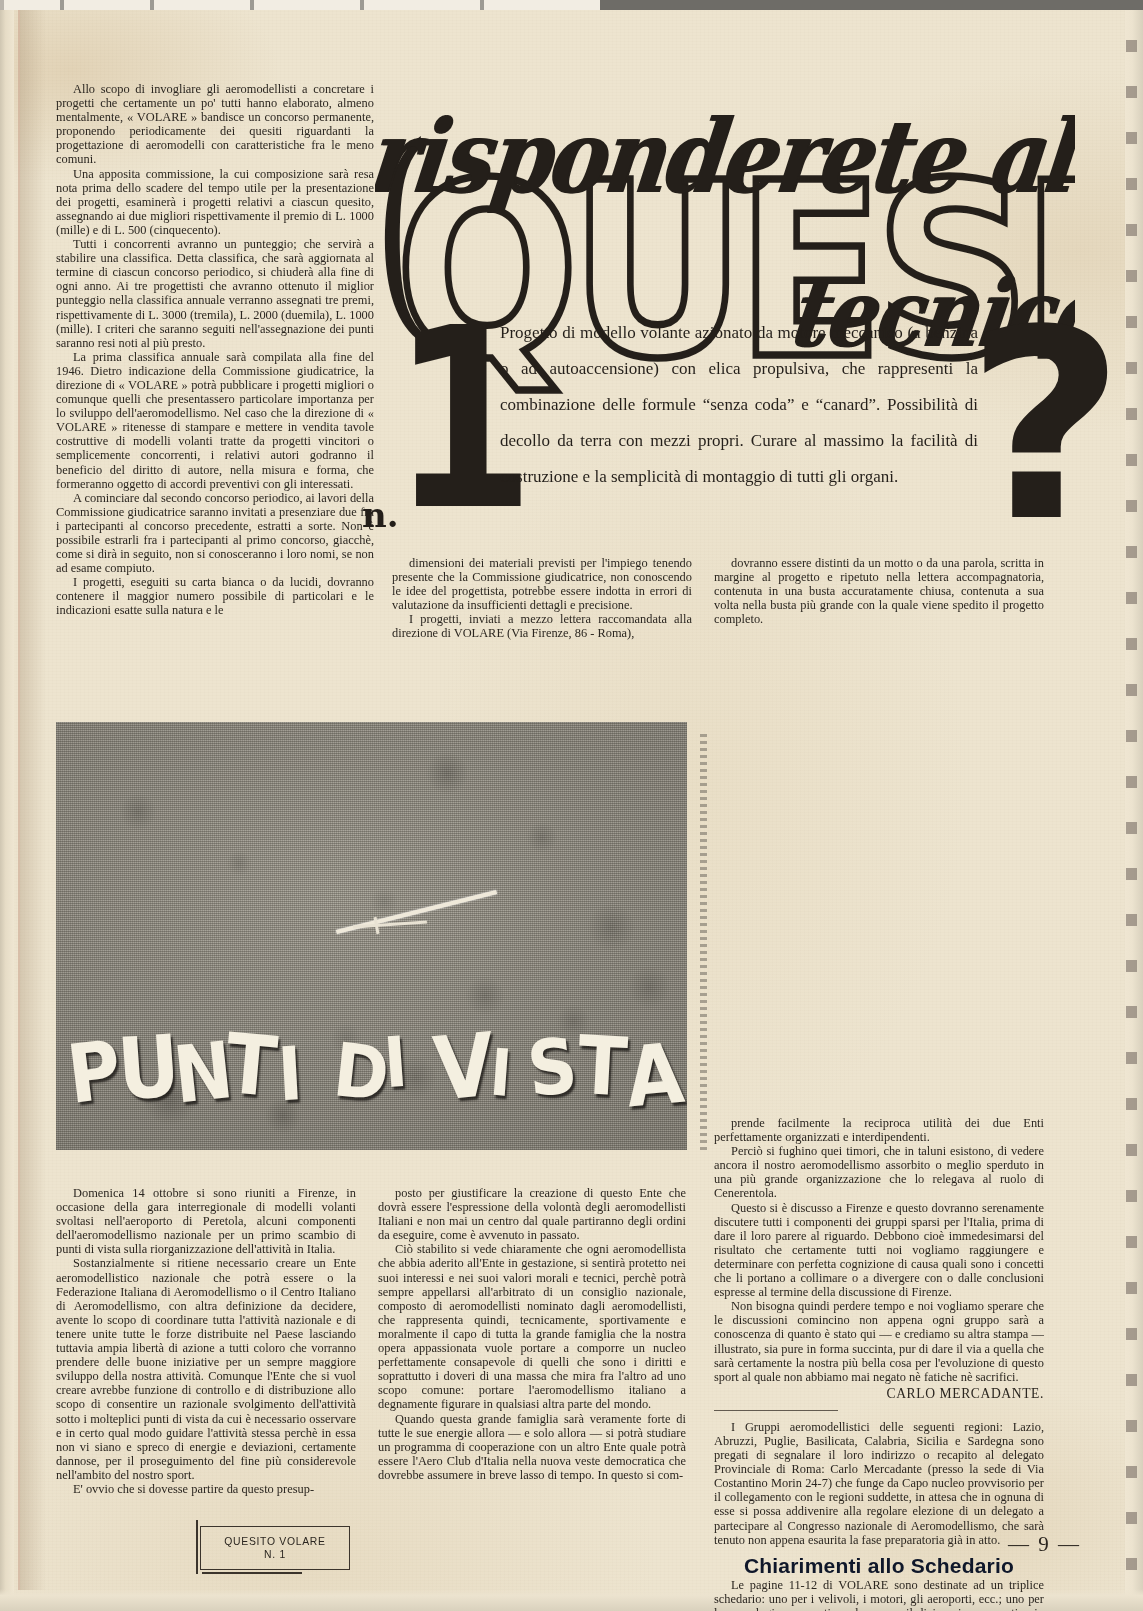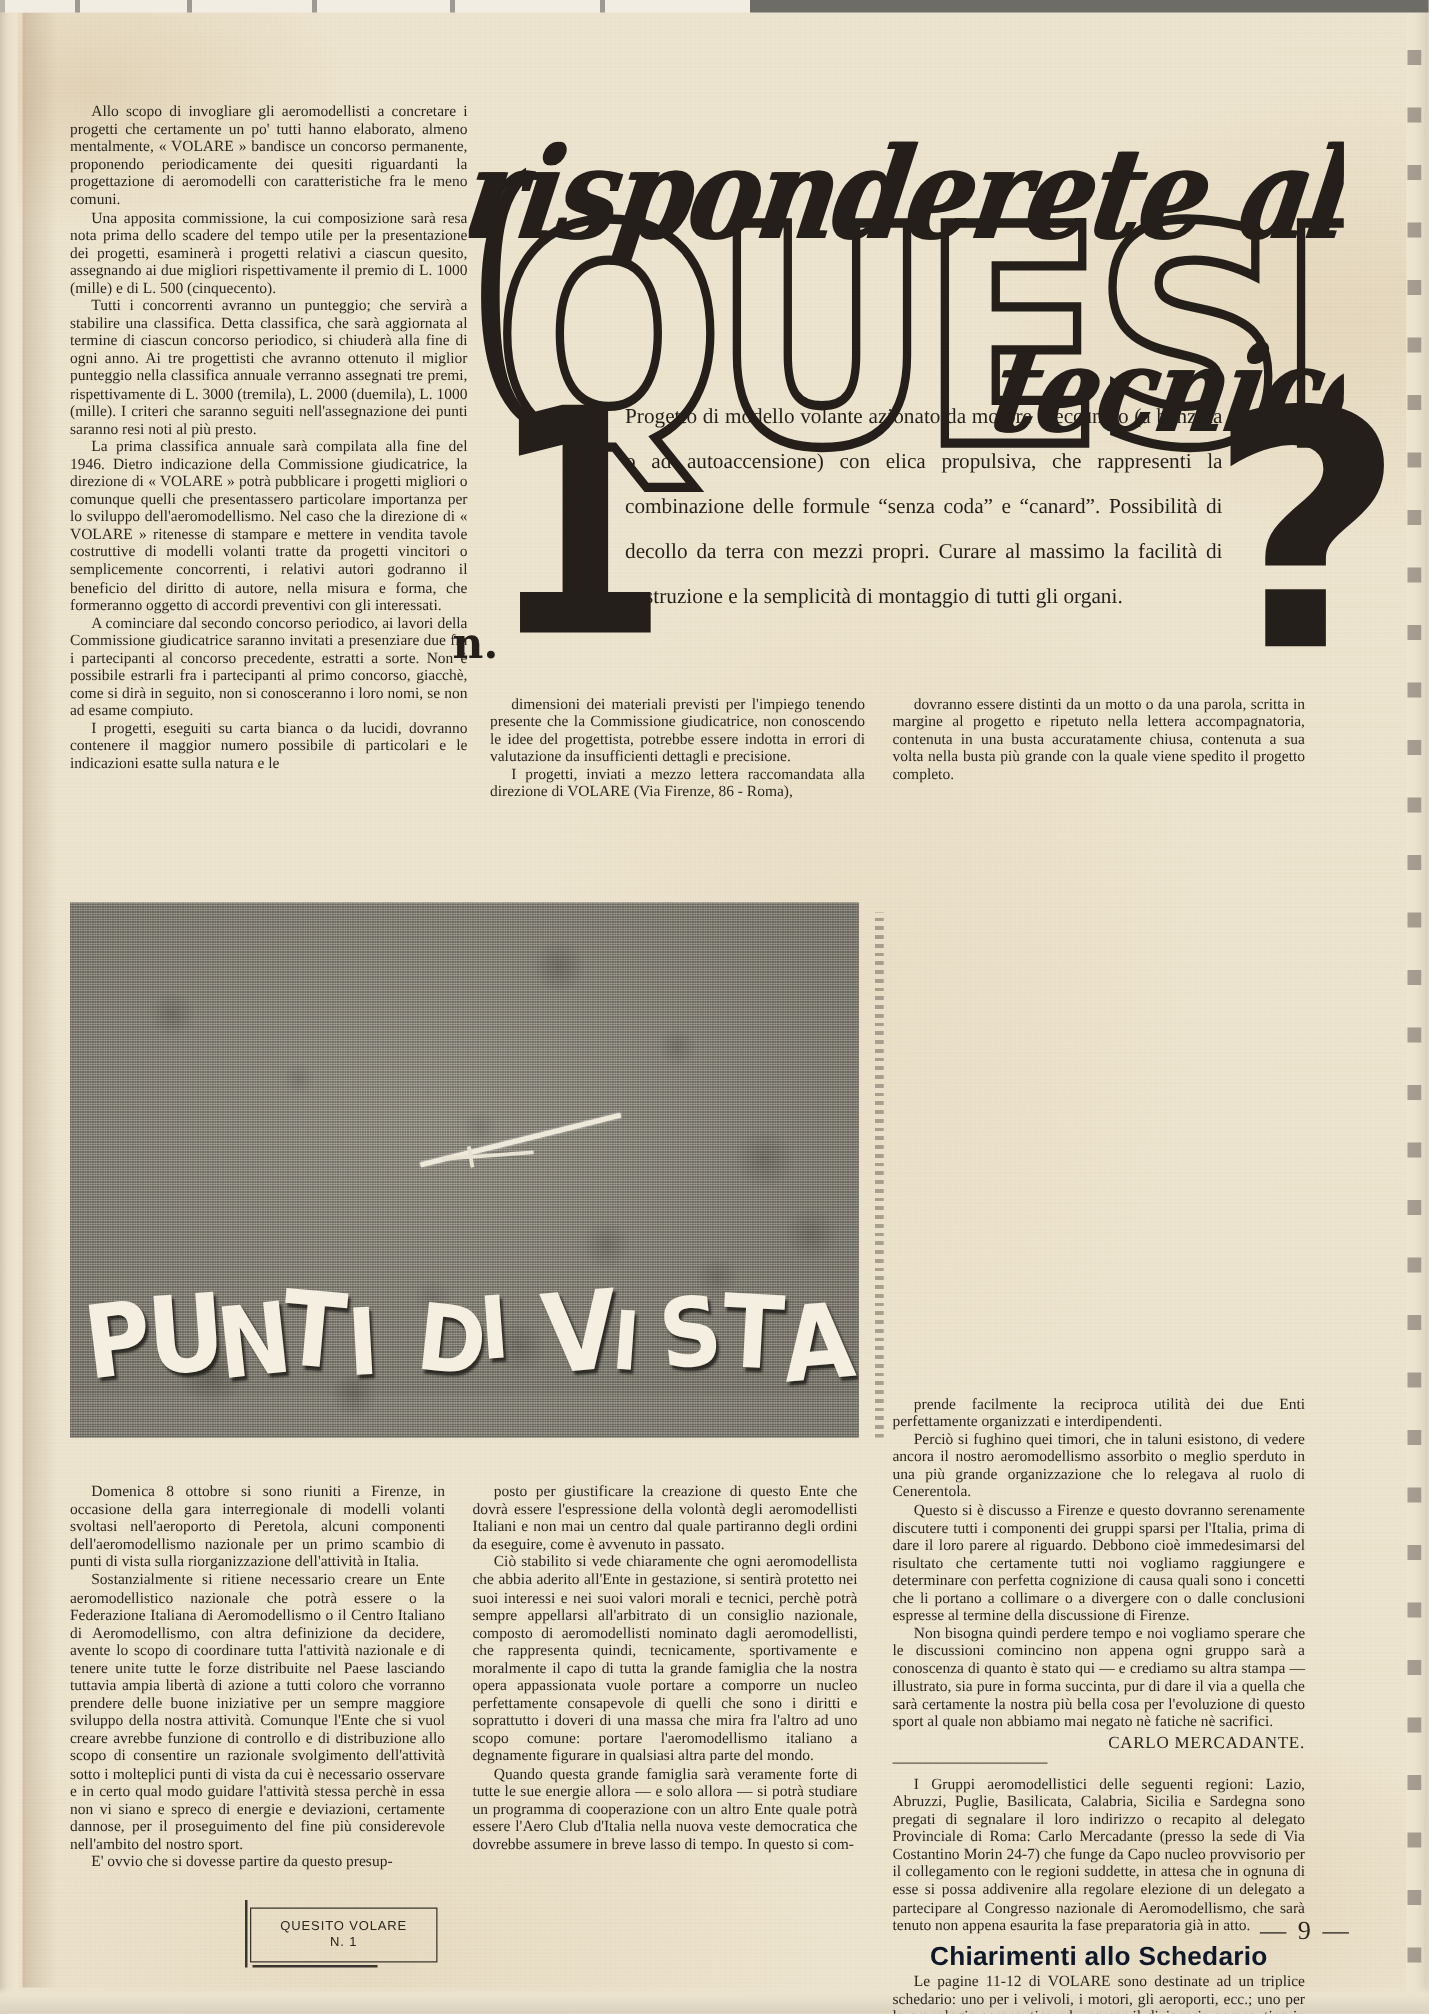--- a/index.html
+++ b/index.html
@@ -324,21 +324,21 @@
         <span class="pv-letter" style="left: 368px; top: 2px; font-size: 78px; transform: rotate(-5deg) scaleY(1.12);">V</span>
         <span class="pv-letter" style="left: 424px; top: 18px; font-size: 58px; transform: rotate(4deg) scaleY(1.12);">I</span>
         <span class="pv-letter" style="left: 462px; top: 8px; font-size: 68px; transform: rotate(-6deg) scaleY(1.12);">S</span>
         <span class="pv-letter" style="left: 512px; top: 4px; font-size: 72px; transform: rotate(3deg) scaleY(1.12);">T</span>
         <span class="pv-letter" style="left: 560px; top: 12px; font-size: 74px; transform: rotate(-5deg) scaleY(1.12);">A</span>
       </div>
   </div>
   <div id="perf-strip"></div>
 
   <div id="col-bot-left" class="col-text">
-    <p>Domenica 8 ottobre si sono riuniti a Firenze, in occasione della gara interregionale di modelli volanti svoltasi nell'aeroporto di Peretola, alcuni componenti dell'aeromodellismo nazionale per un primo scambio di punti di vista sulla riorganizzazione dell'attività in Italia.</p>
+    <p>Domenica 14 ottobre si sono riuniti a Firenze, in occasione della gara interregionale di modelli volanti svoltasi nell'aeroporto di Peretola, alcuni componenti dell'aeromodellismo nazionale per un primo scambio di punti di vista sulla riorganizzazione dell'attività in Italia.</p>
     <p>Sostanzialmente si ritiene necessario creare un Ente aeromodellistico nazionale che potrà essere o la Federazione Italiana di Aeromodellismo o il Centro Italiano di Aeromodellismo, con altra definizione da decidere, avente lo scopo di coordinare tutta l'attività nazionale e di tenere unite tutte le forze distribuite nel Paese lasciando tuttavia ampia libertà di azione a tutti coloro che vorranno prendere delle buone iniziative per un sempre maggiore sviluppo della nostra attività. Comunque l'Ente che si vuol creare avrebbe funzione di controllo e di distribuzione allo scopo di consentire un razionale svolgimento dell'attività sotto i molteplici punti di vista da cui è necessario osservare e in certo qual modo guidare l'attività stessa perchè in essa non vi siano e spreco di energie e deviazioni, certamente dannose, per il proseguimento del fine più considerevole nell'ambito del nostro sport.</p>
     <p>E' ovvio che si dovesse partire da questo presup-</p>
   </div>
 
   <div id="col-bot-center" class="col-text">
     <p>posto per giustificare la creazione di questo Ente che dovrà essere l'espressione della volontà degli aeromodellisti Italiani e non mai un centro dal quale partiranno degli ordini da eseguire, come è avvenuto in passato.</p>
     <p>Ciò stabilito si vede chiaramente che ogni aeromodellista che abbia aderito all'Ente in gestazione, si sentirà protetto nei suoi interessi e nei suoi valori morali e tecnici, perchè potrà sempre appellarsi all'arbitrato di un consiglio nazionale, composto di aeromodellisti nominato dagli aeromodellisti, che rappresenta quindi, tecnicamente, sportivamente e moralmente il capo di tutta la grande famiglia che la nostra opera appassionata vuole portare a comporre un nucleo perfettamente consapevole di quelli che sono i diritti e soprattutto i doveri di una massa che mira fra l'altro ad uno scopo comune: portare l'aeromodellismo italiano a degnamente figurare in qualsiasi altra parte del mondo.</p>
     <p>Quando questa grande famiglia sarà veramente forte di tutte le sue energie allora — e solo allora — si potrà studiare un programma di cooperazione con un altro Ente quale potrà essere l'Aero Club d'Italia nella nuova veste democratica che dovrebbe assumere in breve lasso di tempo. In questo si com-</p>
   </div>
 

